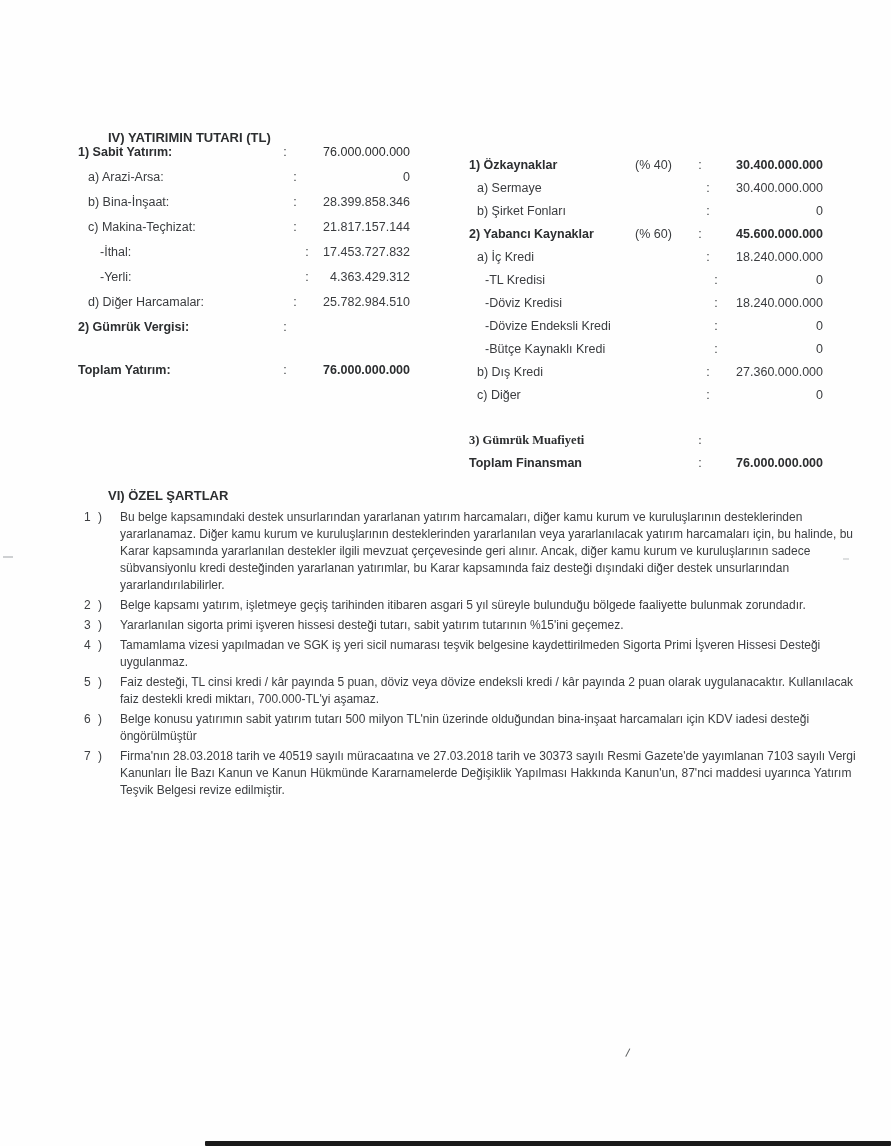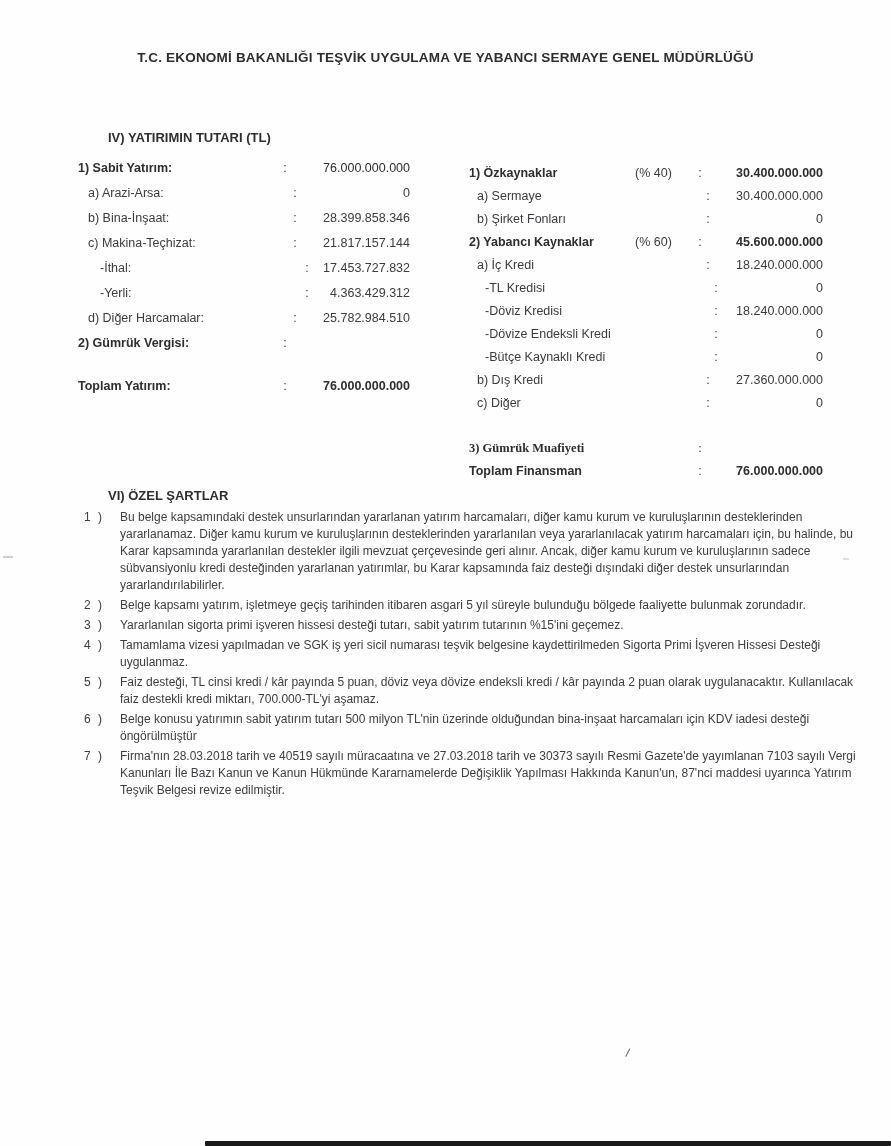--- a/index.html
+++ b/index.html
@@ -22,21 +22,21 @@
     font-size:13.5px;font-weight:700;color:#2c2e30;
     letter-spacing:0.2px;
   }
   
   .sec{position:absolute;}
   .sec-iv{left:60px;top:130px;width:350px;}
   .sec-v{left:455px;top:130px;width:368px;}
   .sec-head{
     font-size:13px;font-weight:700;color:#2c2e30;white-space:nowrap;padding-left:48px;
   }
-  .tbl{margin-top:16px;}
+  .tbl{}
   
   .row{display:flex;align-items:baseline;height:25px;font-size:12.5px;}
   .sec-v .row{height:23px;}
   .row .lbl{flex:0 0 auto;white-space:nowrap;color:#3a3c3f;}
   .row.b .lbl,.row.b .val{font-weight:700;color:#2c2e30;}
   .sec-iv .lbl{width:200px;}
   .sec-v  .lbl{width:112px;}
   .pct{flex:0 0 58px;white-space:nowrap;color:#3a3c3f;}
   .colon{flex:0 0 14px;text-align:center;color:#3a3c3f;}
   .val{flex:1 1 auto;text-align:right;white-space:nowrap;color:#3a3c3f;}
@@ -77,21 +77,20 @@
   .bottom-bar{
     position:absolute;left:205px;right:0;bottom:0;height:5px;
     background:#1a1a1a;border-radius:1px;
   }
 </style>
 </head>
 <body>
 
 <div class="page">
 
-  <div class="doc-title">T.C. EKONOMİ BAKANLIĞI TEŞVİK UYGULAMA VE YABANCI SERMAYE GENEL MÜDÜRLÜĞÜ</div>
 
   <div class="sec sec-iv">
     <div class="sec-head">IV) YATIRIMIN TUTARI (TL)</div>
     <div class="tbl">
 
       <div class="row b">
         <span class="lbl ind1">1) Sabit Yatırım:</span>
         <span class="colon">:</span>
         <span class="val" style="font-weight:400">76.000.000.000</span>
       </div>
@@ -133,21 +132,21 @@
       <div class="row b gap-sm">
         <span class="lbl ind1">Toplam Yatırım:</span>
         <span class="colon">:</span>
         <span class="val">76.000.000.000</span>
       </div>
 
     </div>
   </div>
 
   <div class="sec sec-v">
-    <div class="tbl" style="margin-top:36px">
+    <div class="tbl" style="margin-top:28px">
 
       <div class="row b">
         <span class="lbl rind1" style="width:166px">1) Özkaynaklar</span>
         <span class="pct">(% 40)</span>
         <span class="colon">:</span>
         <span class="val">30.400.000.000</span>
       </div>
       <div class="row">
         <span class="lbl rind2" style="width:166px">a) Sermaye</span>
         <span class="pct"></span>

